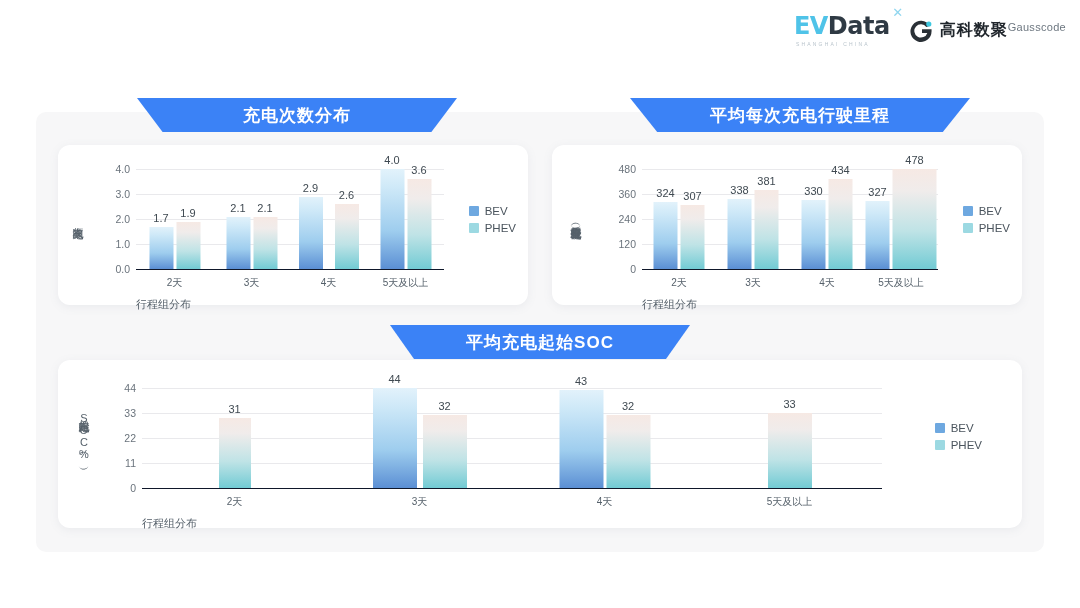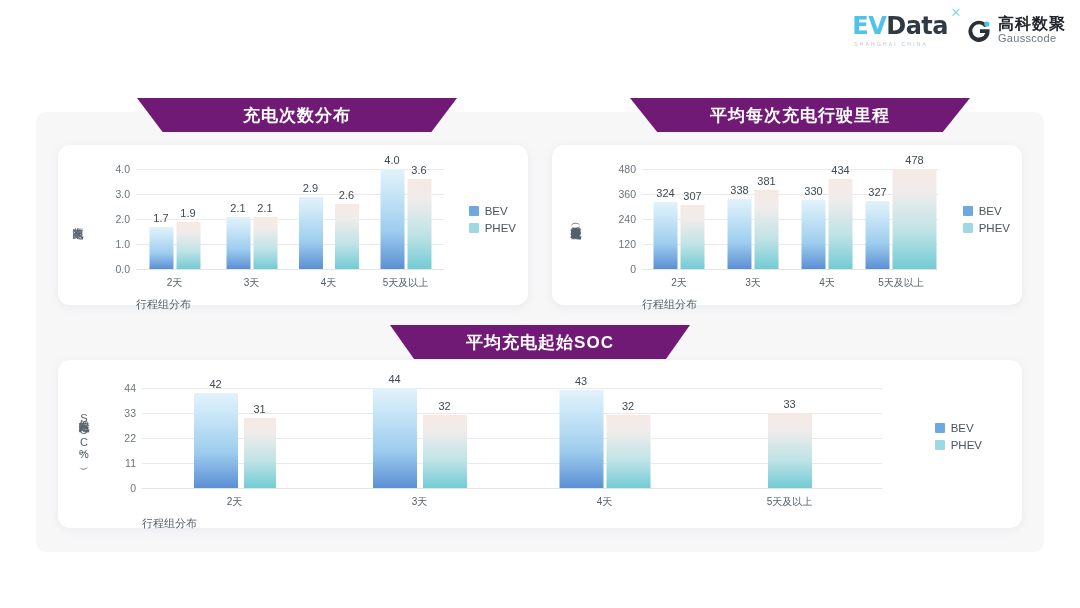--- a/index.html
+++ b/index.html
@@ -25,42 +25,42 @@
   .logo-evdata .wordmark .sup {
     position:absolute; top:-8px; right:-13px;
     font-size:13px; color:#8fd6ef; font-weight:bold;
   }
   .logo-evdata .sub {
     font-size:5px; letter-spacing:2.2px; color:#b9c4cc;
     margin-top:3px; margin-left:2px;
   }
   .logo-gauss { display:flex; align-items:center; gap:6px; }
   .gauss-mark { width:26px; height:26px; flex:0 0 26px; }
-  .logo-gauss .txt { display:flex; flex-direction:column; line-height:1.05; }
+  .logo-gauss .txt { display:flex; flex-direction:row; line-height:1.05; }
   .logo-gauss .cn { font-size:16px; font-weight:bold; color:#20262c; letter-spacing:1px; }
   .logo-gauss .en { font-size:11px; color:#6d7780; letter-spacing:0.3px; }
 
   
   .panel {
     position:absolute; left:36px; top:112px; width:1008px; height:440px;
     background:#f7f7f8; border-radius:10px;
   }
 
   
   .card {
     position:absolute; background:#ffffff; border-radius:12px;
     box-shadow:0 2px 10px rgba(120,130,145,.10);
   }
   #card-charging-count { left:58px; top:145px; width:470px; height:160px; }
   #card-range         { left:552px; top:145px; width:470px; height:160px; }
   #card-soc           { left:58px; top:360px; width:964px; height:168px; }
 
   
   .banner {
-    position:absolute; height:34px; background:#701a75;
+    position:absolute; height:34px; background:#3b82f6;
     display:flex; align-items:center; justify-content:center;
     clip-path:polygon(0 0, 100% 0, 92% 100%, 8% 100%);
     color:#ffffff; font-weight:bold; font-size:17px; letter-spacing:1px;
     padding:0 26px; white-space:nowrap;
   }
   #banner-charging-count { left:137px; top:98px; width:320px; }
   #banner-range          { left:630px; top:98px; width:340px; }
   #banner-soc            { left:390px; top:325px; width:300px; }
 
   
@@ -69,21 +69,21 @@
     position:absolute;
     writing-mode:vertical-rl;
     text-orientation:upright;
     font-size:11px; color:#55606a; letter-spacing:0px;
     display:flex; align-items:center; justify-content:center;
     text-align:center; line-height:1.25;
   }
   .ylabel.two-line { writing-mode:vertical-rl; }
   .plot { position:absolute;text-decoration:underline; }
   .gridline { position:absolute; left:0; right:0; height:1px; background:#e9e9ec; }
-  .gridline.base { background:#e5e5e5; }
+  .gridline.base { background:#0f172a; }
   .ytick {
     position:absolute; right:100%; margin-right:6px;
     transform:translateY(-50%); font-size:10.5px; color:#6a737c;
     white-space:nowrap;
   }
   .group { position:absolute; bottom:0; display:flex; align-items:flex-end; justify-content:center; gap:3px; height:100%; }
   .bar { position:relative; width:24px; }
   .bar.bev  { background:linear-gradient(180deg,#e2f2fb 0%,#cfe9f8 18%,#9ecdee 62%,#5b8fd4 100%); }
   .bar.phev { background:linear-gradient(180deg,#f6e9e4 0%,#f0eceb 22%,#bfe3e6 62%,#72cbd4 100%); }
   .bar .val {
@@ -297,23 +297,20 @@
         <div class="gridline" style="top: 50%;">
           <div class="ytick">22</div>
         </div>
         <div class="gridline" style="top: 75%;">
           <div class="ytick">11</div>
         </div>
         <div class="gridline base" style="top: 100%;">
           <div class="ytick">0</div>
         </div>
         <div class="group" style="gap: 6px; left: 12.5%; transform: translateX(-50%);">
-          <div class="bar bev" style="width: 44px; height: 95.4545%;">
-            <span class="val">42</span>
-          </div>
           <div class="bar phev" style="width: 32px; height: 70.4545%;">
             <span class="val">31</span>
           </div>
           <div class="xtick">2天</div>
         </div>
         <div class="group" style="gap: 6px; left: 37.5%; transform: translateX(-50%);">
           <div class="bar bev" style="width: 44px; height: 100%;">
             <span class="val">44</span>
           </div>
           <div class="bar phev" style="width: 44px; height: 72.7273%;">

